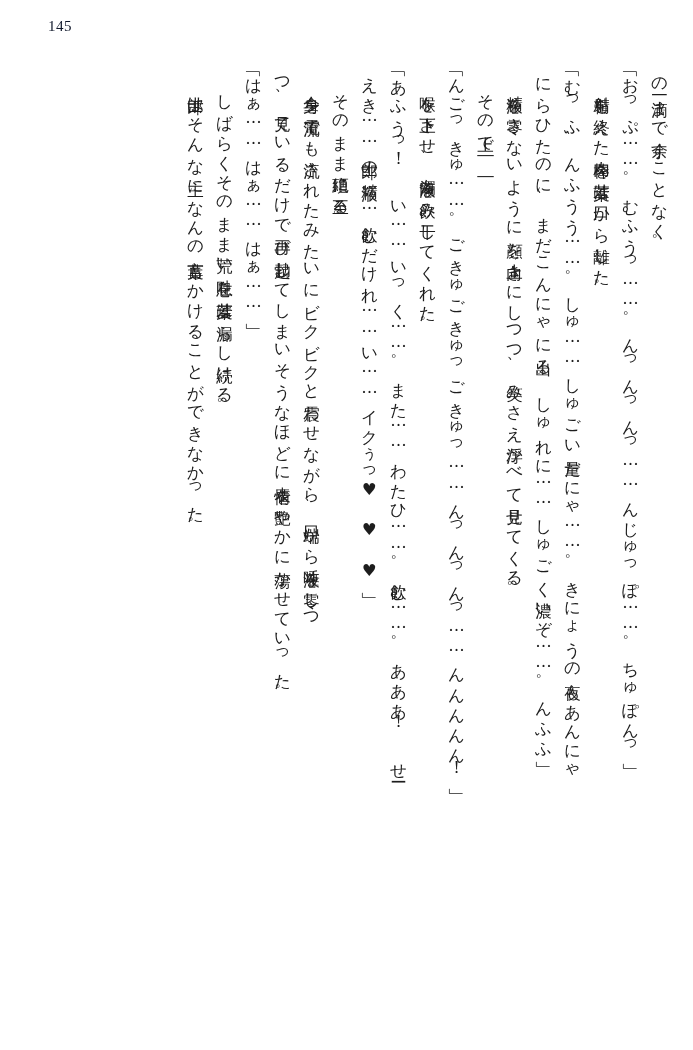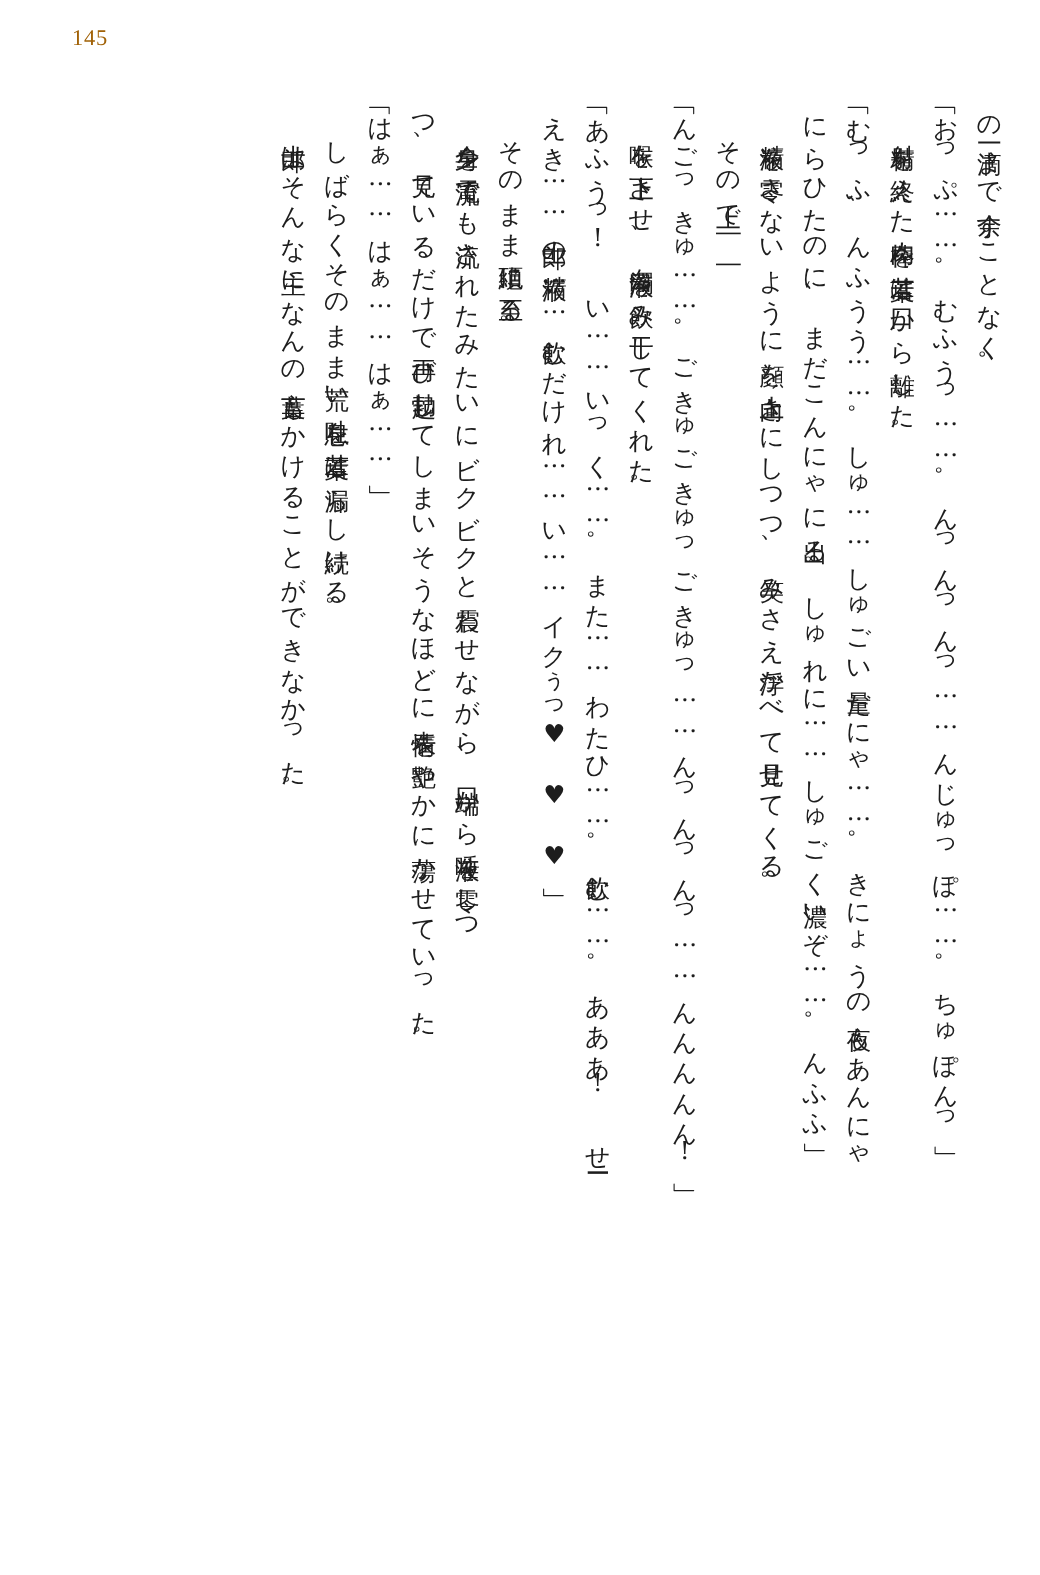--- a/index.html
+++ b/index.html
@@ -15,21 +15,21 @@
     overflow: hidden;
     font-family: "DejaVu Serif", "Liberation Serif", serif;
     color: #1a1a1a;
   }
   #page-number {
     position: absolute;
     top: 18px;
     left: 48px;
     font-size: 15px;
     letter-spacing: 0.5px;
-    color: #a16207;
+    color: #0f172a;
     font-family: "Liberation Serif", serif;
   }
   #body-text {
     position: absolute;
     top: 66px;
     left: 28px;
     right: 26px;
     height: 950px;
     display: flex;
     flex-direction: row-reverse;

